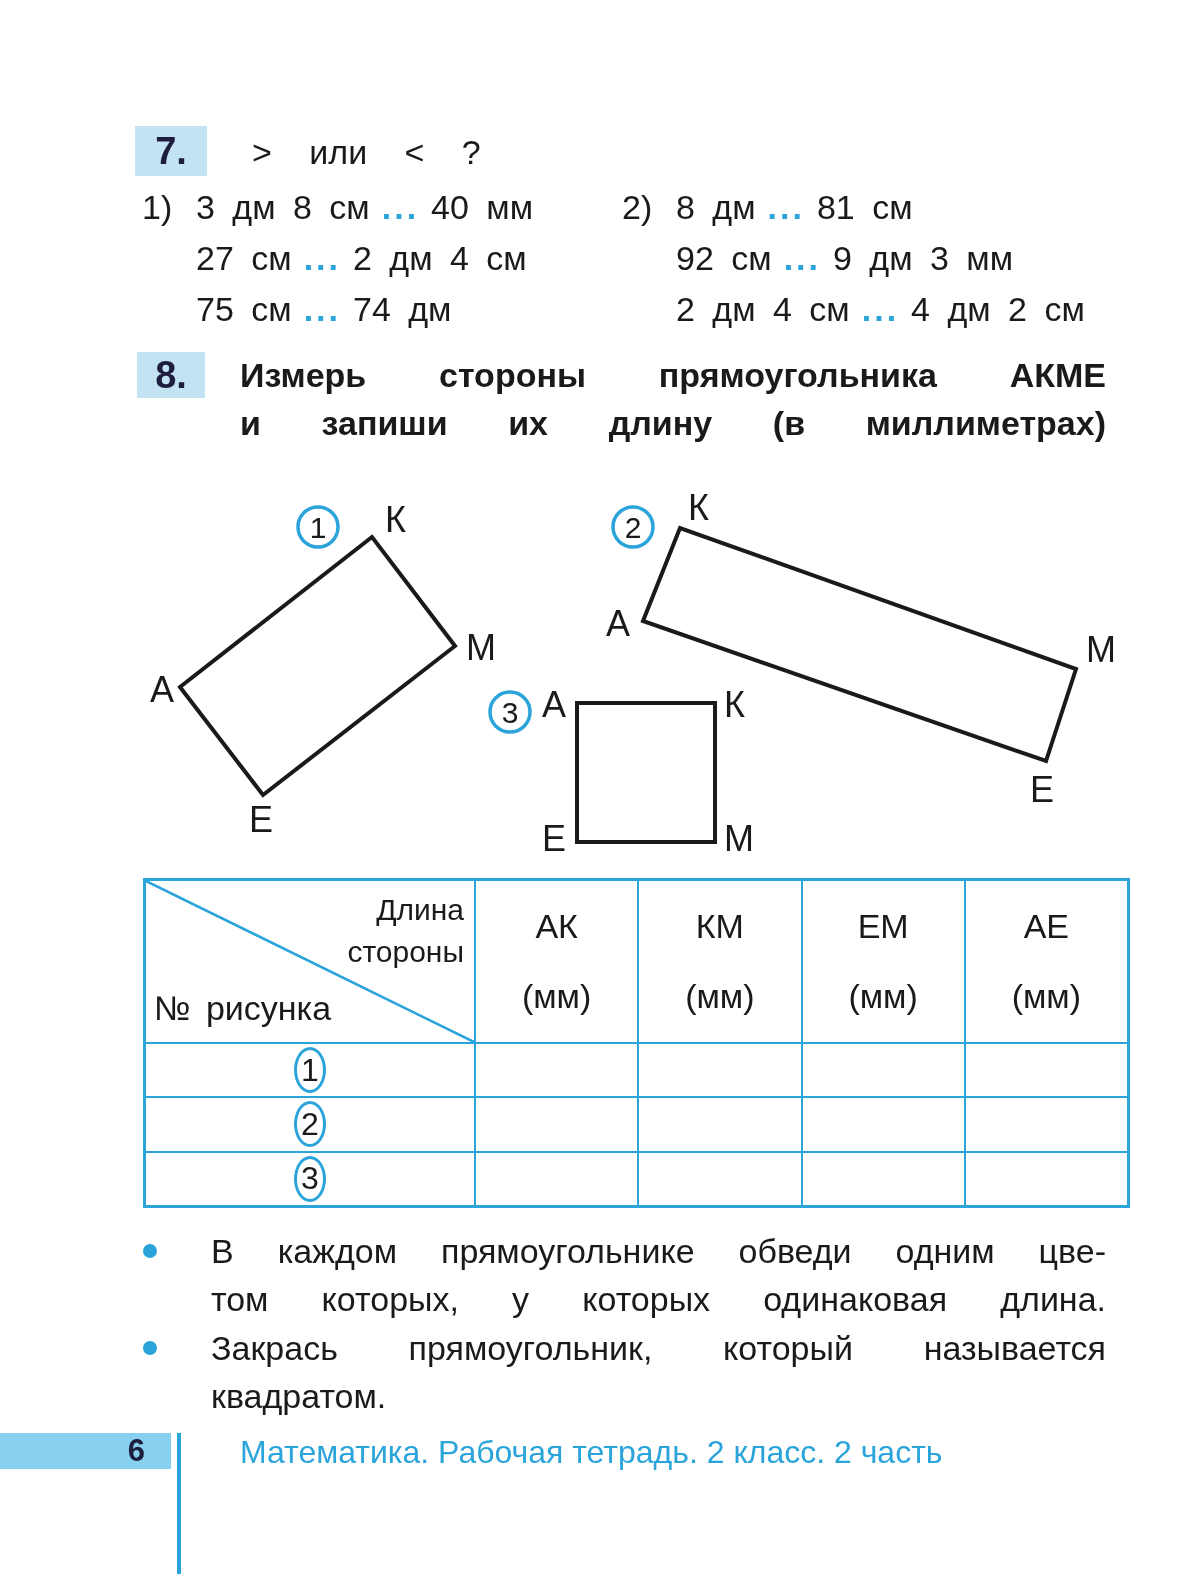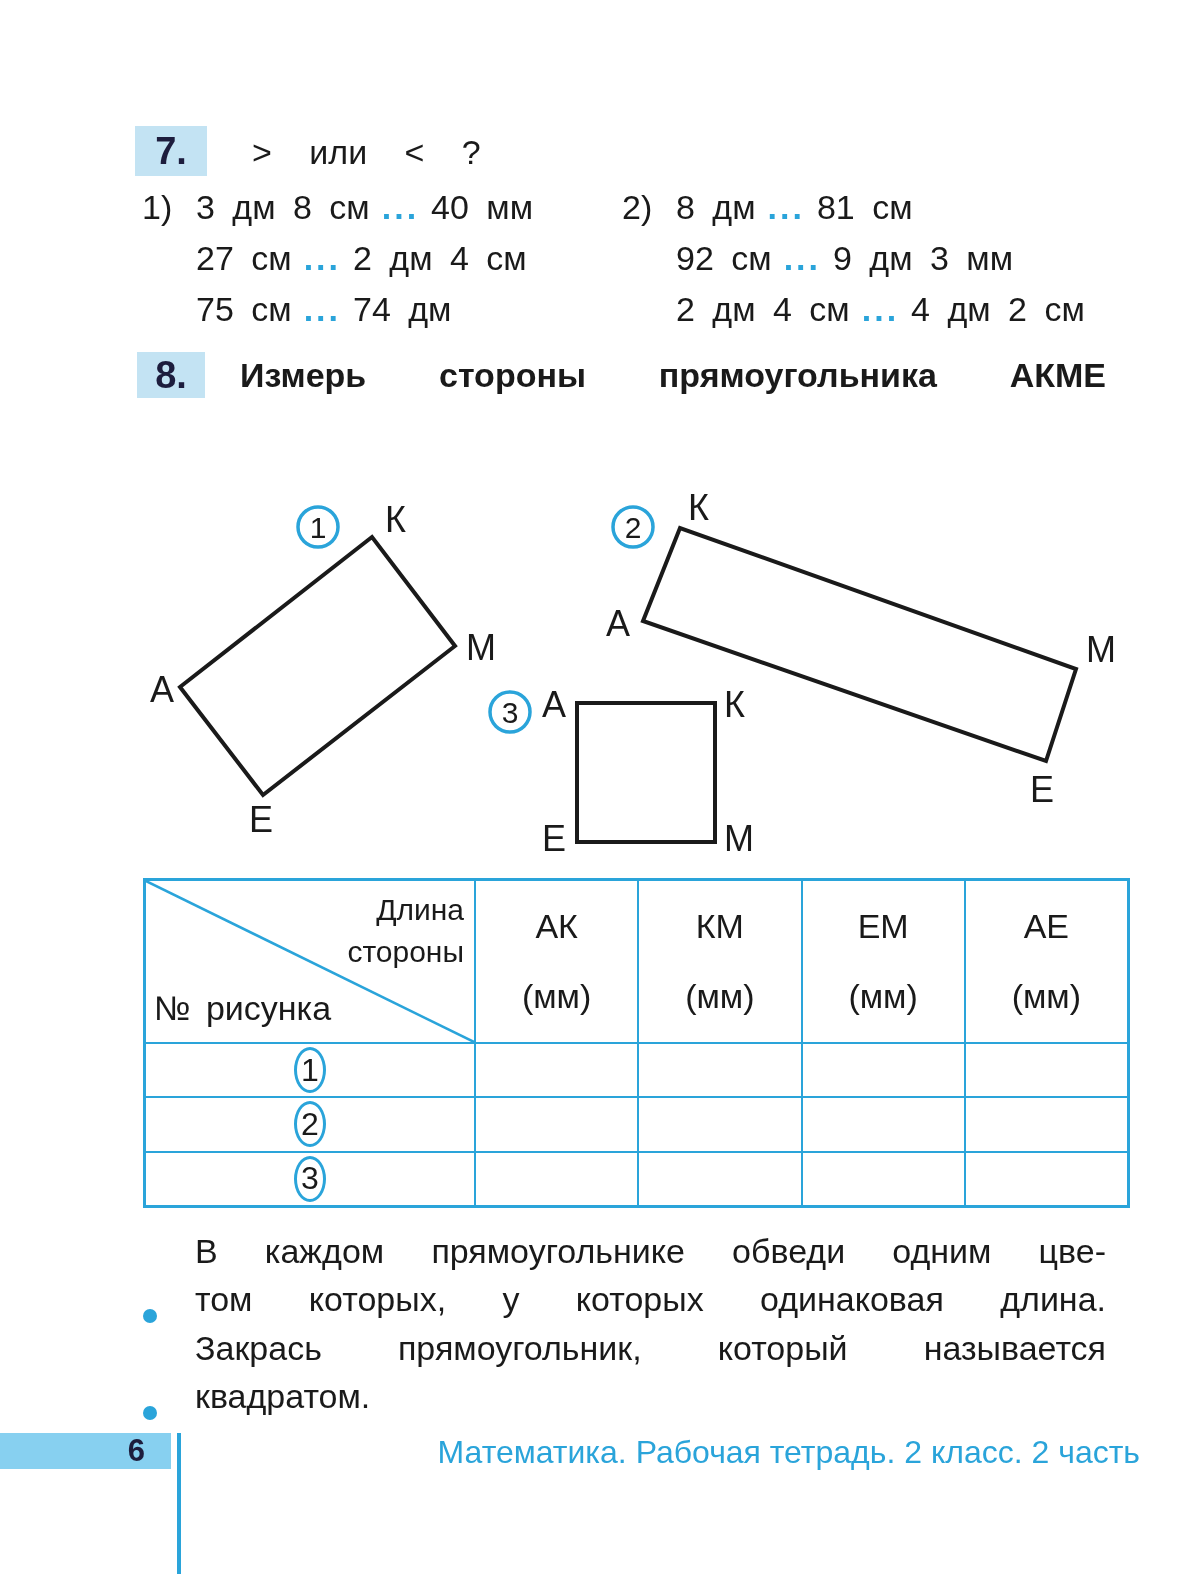--- a/index.html
+++ b/index.html
@@ -51,30 +51,30 @@
   .corner{position:relative;display:block;}
   .corner svg{position:absolute;left:0;top:0;width:100%;height:100%;}
   .cornerTop{position:absolute;right:10px;top:8px;width:165px;text-align:right;font-size:30px;line-height:1.4;}
   .cornerBottom{position:absolute;left:8px;bottom:14px;font-size:34px;word-spacing:6px;}
   .colhead{flex-direction:column;font-size:34px;line-height:1.45;gap:20px;}
   .rowcirc{width:32px;height:46px;border:3px solid var(--accent);border-radius:50%;
            display:flex;align-items:center;justify-content:center;font-size:32px;}
 
   
   #bullets{position:absolute;left:143px;top:1227px;width:963px;}
-  .bullet{display:flex;align-items:flex-end;margin-bottom:1px;}
+  .bullet{display:flex;align-items:flex-start;margin-bottom:1px;gap:16px;}
   .bdot{width:14px;height:14px;border-radius:50%;background:var(--accent);margin-top:17px;flex:none;}
   .btext{margin-left:38px;width:911px;font-size:34px;line-height:48px;}
 
   
   .pageband{position:absolute;left:0;top:1433px;width:171px;height:36px;background:var(--band-fill);
             display:flex;align-items:center;justify-content:flex-end;padding-right:26px;
             font-size:31px;font-weight:bold;color:var(--number-ink);}
   .vline{position:absolute;left:177px;top:1433px;width:4px;height:141px;background:var(--accent);}
-  .ftitle{position:absolute;left:240px;top:1434px;width:900px;text-align:right;
+  .ftitle{position:absolute;left:240px;top:1434px;width:900px;text-align:left;
           font-size:32px;color:var(--accent);}
 </style>
 </head>
 <body>
 
 <div class="page">
 
   <div id="numbox7" class="numbox">7.</div>
   <div class="t7prompt">&gt; или &lt; ?</div>
 
@@ -92,20 +92,21 @@
     <div class="t7items">
       <div class="t7item"><span>8 дм</span><span class="dots">...</span><span>81 см</span></div>
       <div class="t7item"><span>92 см</span><span class="dots">...</span><span>9 дм 3 мм</span></div>
       <div class="t7item"><span>2 дм 4 см</span><span class="dots">...</span><span>4 дм 2 см</span></div>
     </div>
   </div>
 
   <div id="numbox8" class="numbox">8.</div>
   <div id="t8text">
     <div class="jline">Измерь стороны прямоугольника АКМЕ</div>
+    <div class="jline">и запиши их длину (в миллиметрах)</div>
   </div>
 
   <svg class="figures" viewBox="0 0 1200 1574">
 
     <polygon class="shape" points="180,687 372,537 455,646 263,795"></polygon>
     <circle class="figcirc" cx="318" cy="527" r="20"></circle>
     <text class="fignum" x="318" y="538">1</text>
     <text class="vlabel" x="174" y="702" text-anchor="end">А</text>
     <text class="vlabel" x="385" y="532">К</text>
     <text class="vlabel" x="466" y="660">М</text>

